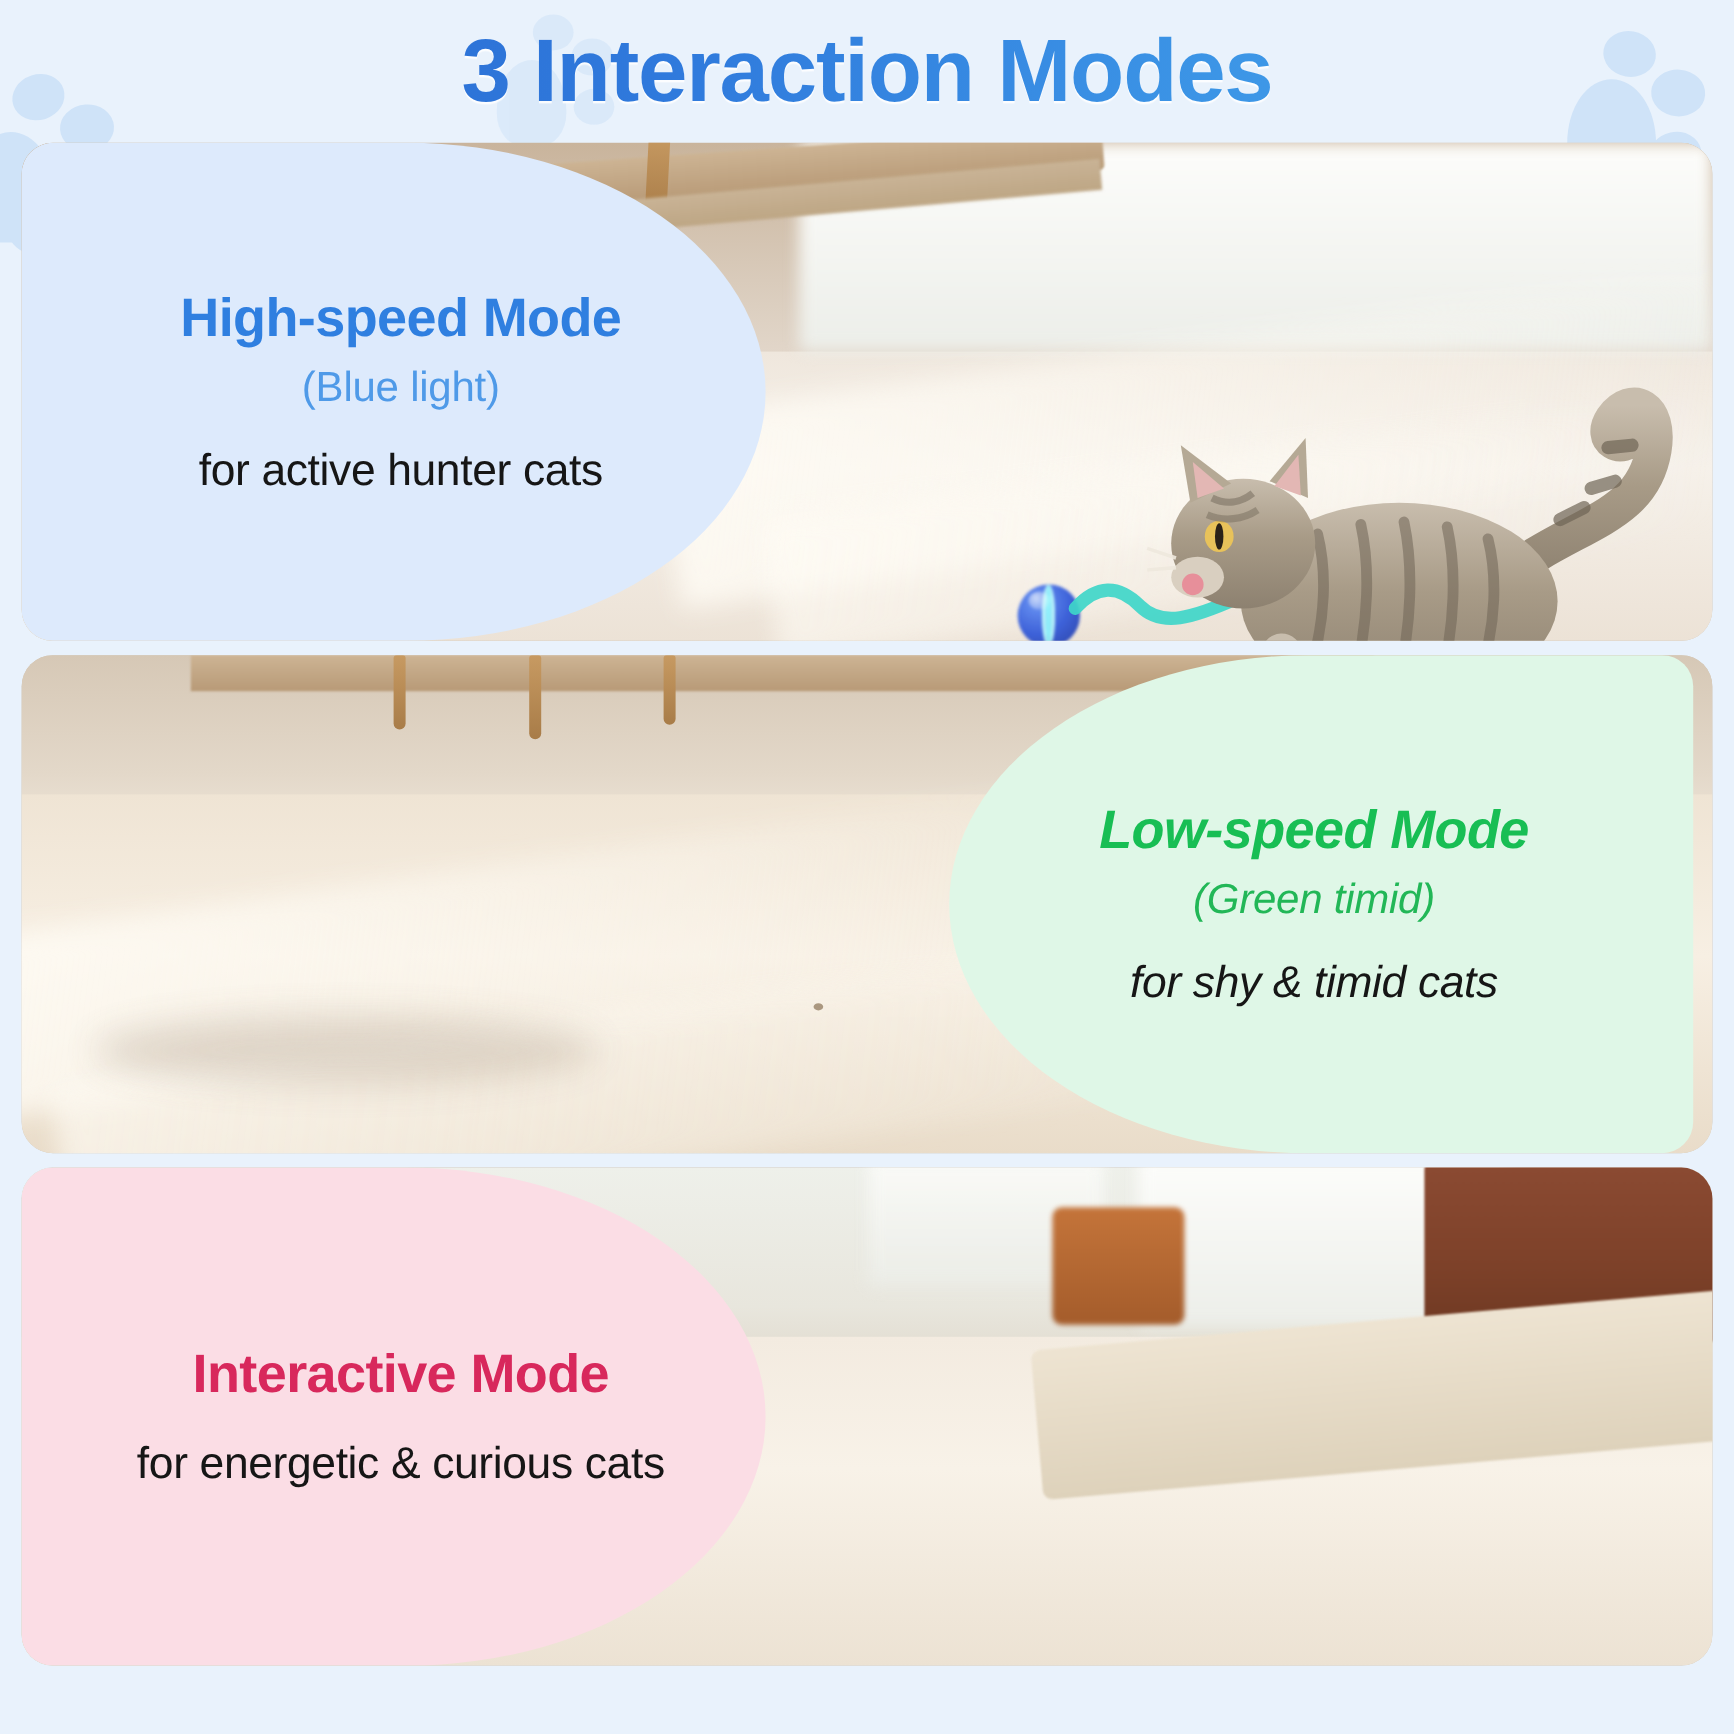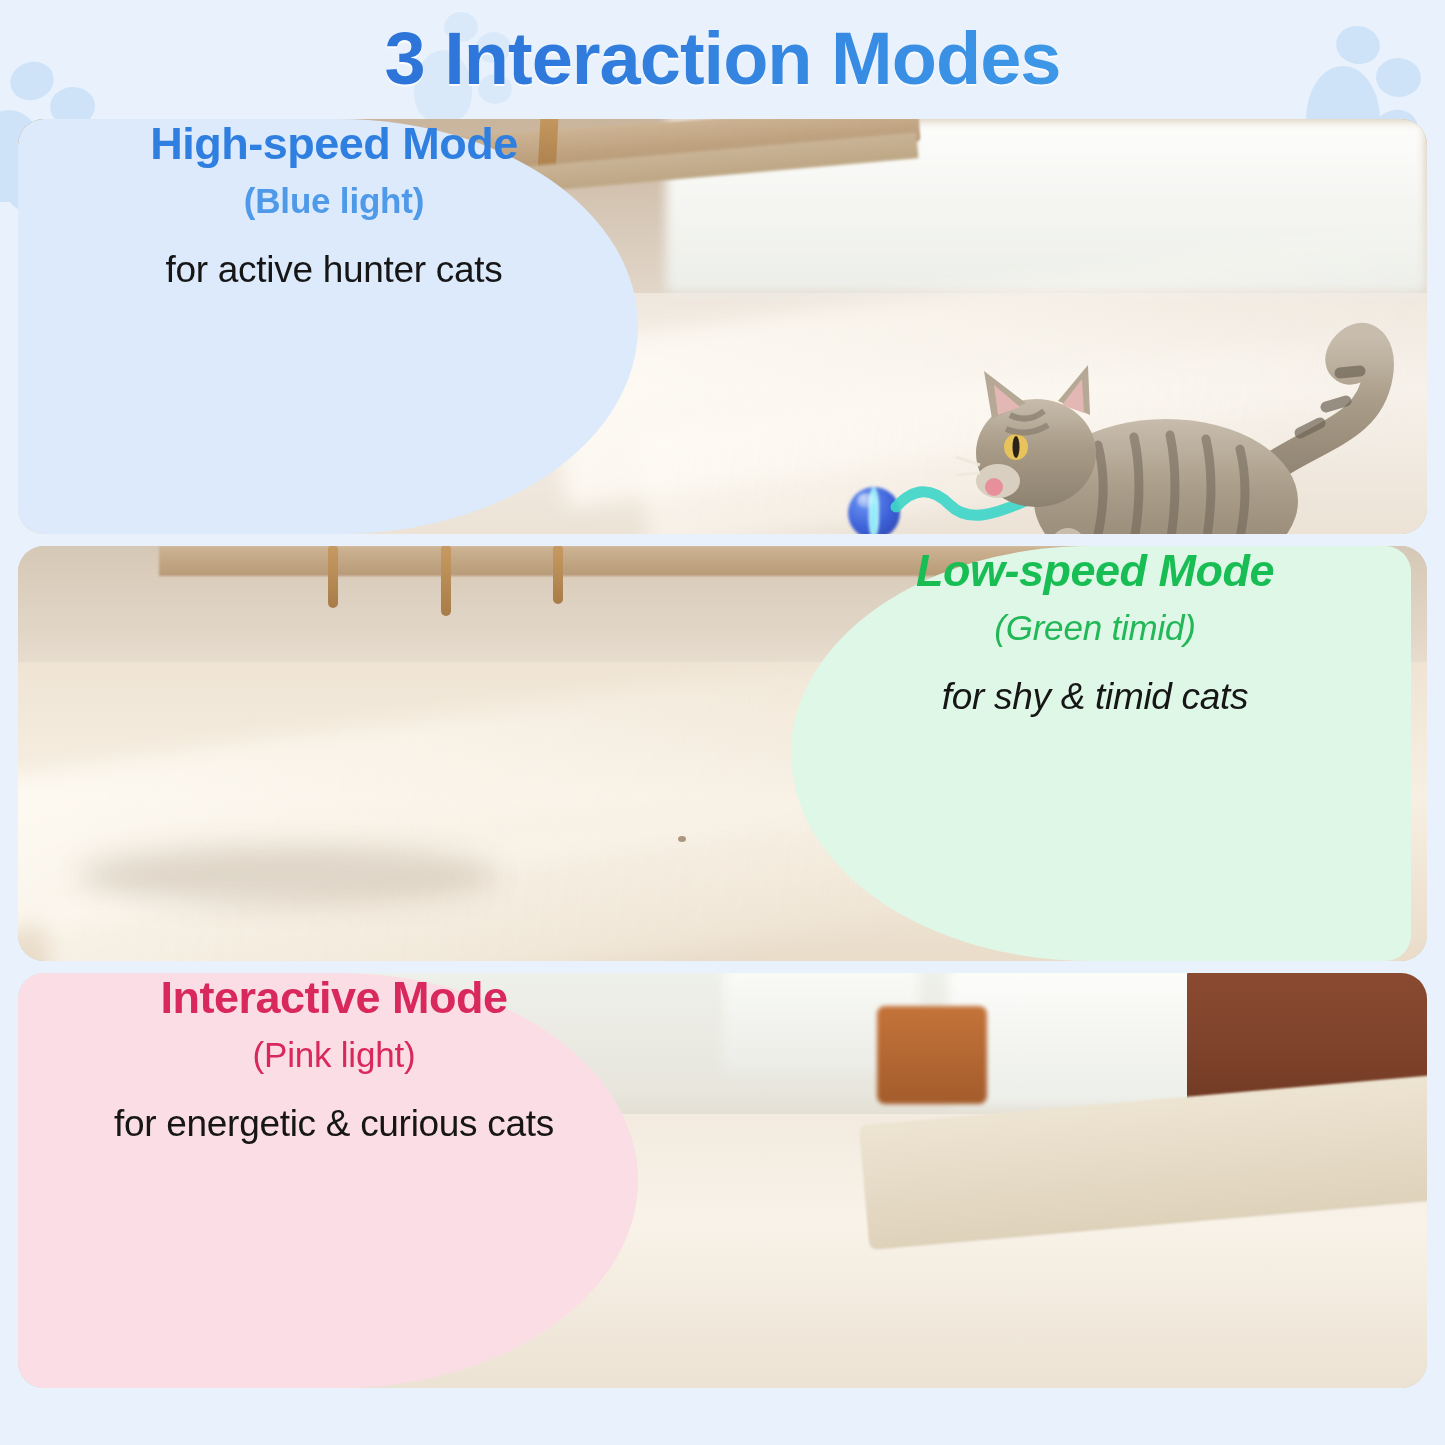--- a/index.html
+++ b/index.html
@@ -176,21 +176,21 @@
     background: linear-gradient(180deg, #c9b396, #bda684);
     filter: blur(1.4px);
   }
 
   
   .blob {
     position: absolute;
     top: 0; bottom: 0;
     display: flex;
     flex-direction: column;
-    justify-content: flex-start;
+    justify-content: center;
     z-index: 5;
     box-shadow: 0 0 0 0 rgba(0,0,0,0);
   }
   .blob-left {
     left: 0;
     width: 620px;
     padding: 0 40px 0 52px;
     border-radius: 26px 300px 300px 26px / 26px 208px 208px 26px;
     text-align: center;
   }
@@ -220,21 +220,21 @@
   }
   .mode-desc {
     margin-top: 28px;
     font-size: 37px;
     color: #161616;
     font-weight: 400;
     letter-spacing: -0.3px;
     white-space: nowrap;
   }
   .t-blue  { color: #2f7fe0; }
-  .s-blue  { color: #4f9ae8; font-weight: bold; }
+  .s-blue  { color: #4f9ae8; }
   .t-green { color: #18be54; }
   .s-green { color: #22b757; }
   .t-pink  { color: #d8285c; }
   .s-pink  { color: #d8285c; }
 </style>
 </head>
 <body>
 
 <div class="paw-layer">
 
@@ -400,18 +400,17 @@
       <div style="position:absolute; left:92px; top:16px; width:180px; height:32px;
                   background:linear-gradient(180deg,#d6d2cb,#bdb8ae); border-radius:50%; filter:blur(1px);"></div>
       <div style="position:absolute; left:128px; top:6px; width:110px; height:26px;
                   background:linear-gradient(90deg,#e6c55c,#d9e07a,#c9d86b); border-radius:40%; filter:blur(1.4px);"></div>
       <div class="softshadow" style="left:24px; top:232px; width:330px; height:36px;"></div>
 
     </div>
 
     <div class="blob blob-left blob-pink">
       <div class="mode-title t-pink">Interactive Mode</div>
-      <div class="mode-sub   s-pink">(Pink light)</div>
       <div class="mode-desc">for energetic &amp; curious cats</div>
     </div>
   </div>
 
 </div>
 
 </body></html>

